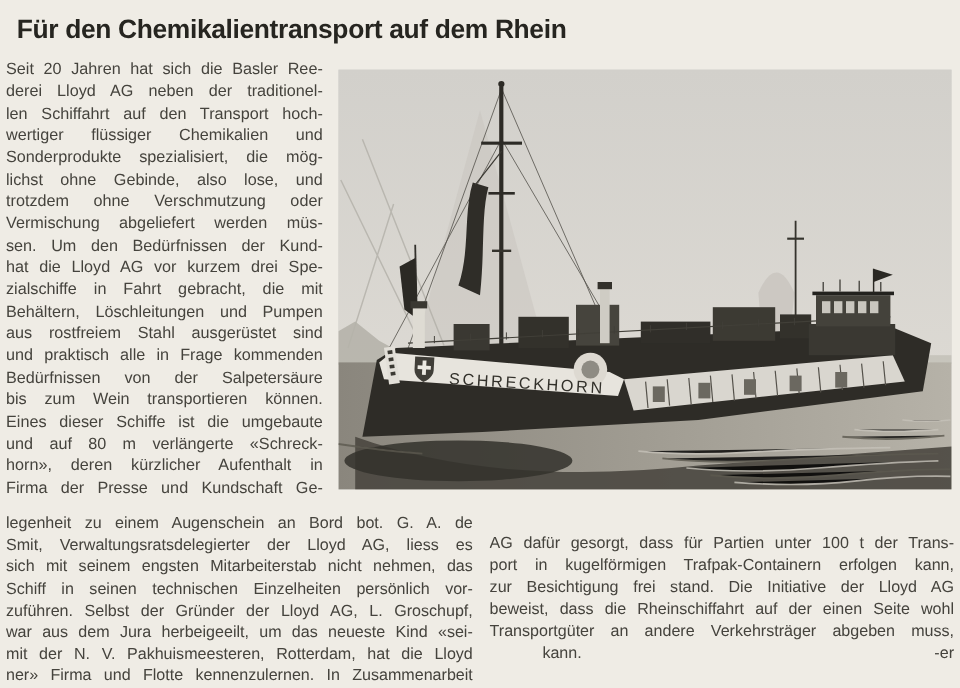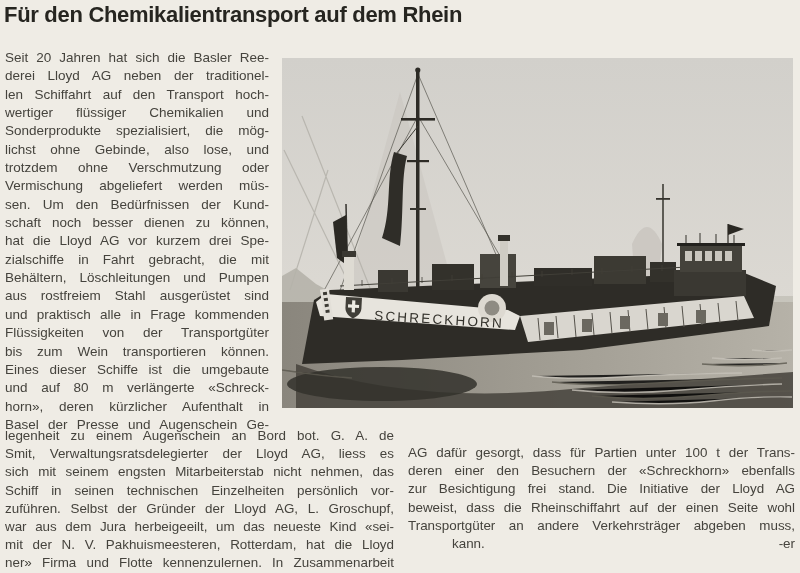--- a/index.html
+++ b/index.html
@@ -5,21 +5,21 @@
   html,body{margin:0;padding:0;}
   body{
     width:800px;height:573px;
     background:#efece5;
     font-family:"Liberation Sans",sans-serif;
     -webkit-font-smoothing:antialiased;
   }
   .page{position:relative;width:800px;height:573px;overflow:hidden;background:#efece5;}
 
   .title{
-    position:absolute;left:4px;top:2px;margin:0;
+    position:absolute;left:4px;top:2px;margin:10px;
     font-size:22px;font-weight:bold;letter-spacing:-0.3px;
     color:#262520;white-space:nowrap;
   }
 
   .col{position:absolute;color:#45433d;}
   .jline{
     text-align:justify;
     text-align-last:justify;
     overflow:hidden;
     white-space:normal;
@@ -52,32 +52,31 @@
 
   <div class="jline">Seit 20 Jahren hat sich die Basler Ree-</div>
       <div class="jline">derei Lloyd AG neben der traditionel-</div>
       <div class="jline">len Schiffahrt auf den Transport hoch-</div>
       <div class="jline">wertiger flüssiger Chemikalien und</div>
       <div class="jline">Sonderprodukte spezialisiert, die mög-</div>
       <div class="jline">lichst ohne Gebinde, also lose, und</div>
       <div class="jline">trotzdem ohne Verschmutzung oder</div>
       <div class="jline">Vermischung abgeliefert werden müs-</div>
       <div class="jline">sen. Um den Bedürfnissen der Kund-</div>
-      <div class="jline">schaft noch besser dienen zu können,</div>
       <div class="jline">hat die Lloyd AG vor kurzem drei Spe-</div>
       <div class="jline">zialschiffe in Fahrt gebracht, die mit</div>
       <div class="jline">Behältern, Löschleitungen und Pumpen</div>
       <div class="jline">aus rostfreiem Stahl ausgerüstet sind</div>
       <div class="jline">und praktisch alle in Frage kommenden</div>
-      <div class="jline">Flüssigkeiten von der Transportgüter</div>
+      <div class="jline">Bedürfnissen von der Salpetersäure</div>
       <div class="jline">bis zum Wein transportieren können.</div>
       <div class="jline">Eines dieser Schiffe ist die umgebaute</div>
       <div class="jline">und auf 80 m verlängerte «Schreck-</div>
       <div class="jline">horn», deren kürzlicher Aufenthalt in</div>
-      <div class="jline">Basel der Presse und Augenschein Ge-</div>
+      <div class="jline">Firma der Presse und Kundschaft Ge-</div>
     </div>
 
   <figure class="photo">
     <svg viewBox="0 0 511 350" width="511" height="350" preserveAspectRatio="none">
       <defs>
         <linearGradient id="skyg" x1="0" y1="0" x2="0" y2="1">
           <stop offset="0" stop-color="#d2d0cb"></stop>
           <stop offset="1" stop-color="#dcd9d3"></stop>
         </linearGradient>
         <linearGradient id="waterg" x1="0" y1="0" x2="1" y2="0">
@@ -222,21 +221,21 @@
       <div class="jline">zuführen. Selbst der Gründer der Lloyd AG, L. Groschupf,</div>
       <div class="jline">war aus dem Jura herbeigeeilt, um das neueste Kind «sei-</div>
       <div class="jline">mit der N. V. Pakhuismeesteren, Rotterdam, hat die Lloyd</div>
       <div class="jline">ner» Firma und Flotte kennenzulernen. In Zusammenarbeit</div>
     </div>
 
   <div class="col botright">
     <div>
 
     <div class="jline">AG dafür gesorgt, dass für Partien unter 100 t der Trans-</div>
-        <div class="jline">deren einer den Besuchern der «Schreckhorn» ebenfalls</div>
+        <div class="jline">port in kugelförmigen Trafpak-Containern erfolgen kann,</div>
         <div class="jline">zur Besichtigung frei stand. Die Initiative der Lloyd AG</div>
         <div class="jline">beweist, dass die Rheinschiffahrt auf der einen Seite wohl</div>
         <div class="jline">Transportgüter an andere Verkehrsträger abgeben muss,</div>
       </div>
     <div class="lastline">
       <span>kann.</span>
       <span>-er</span>
     </div>
   </div>
 

